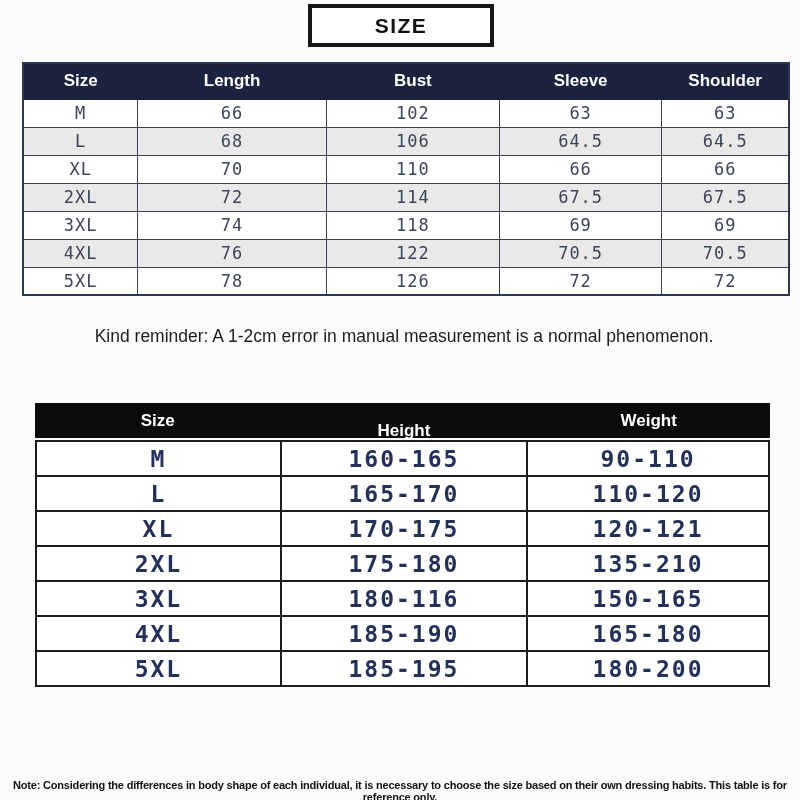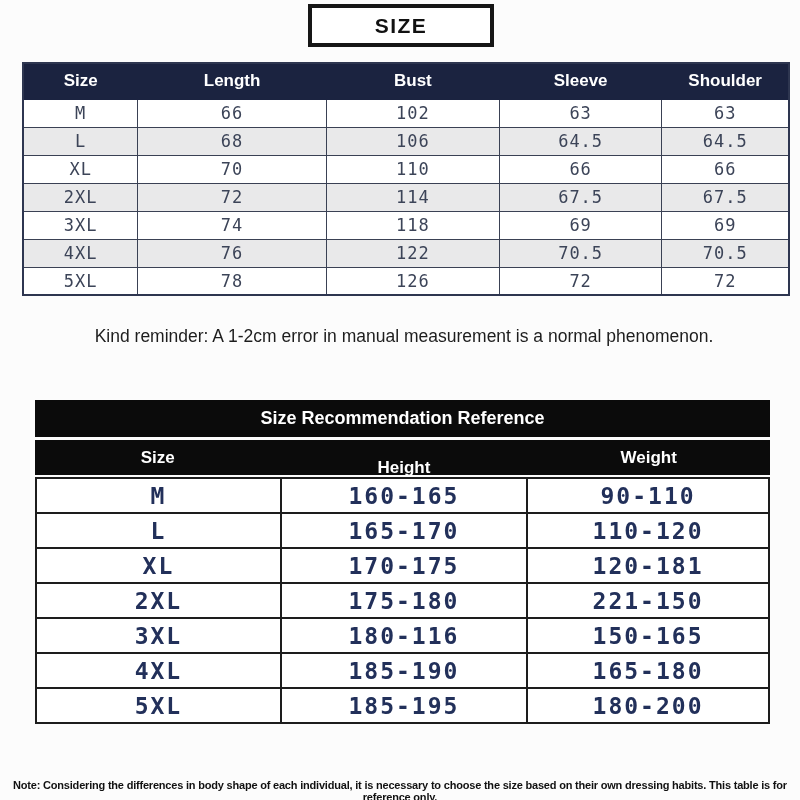--- a/index.html
+++ b/index.html
@@ -145,21 +145,20 @@
         <td>126</td>
         <td>72</td>
         <td>72</td>
       </tr>
     </tbody>
   </table>
 
   <p class="reminder">Kind reminder: A 1-2cm error in manual measurement is a normal phenomenon.</p>
 
   <div class="rec-wrap">
-    <div class="rec-title">Size Recommendation Reference</div>
     <div class="rec-header">
       <div class="hcell c1">Size</div>
       <div class="hcell c2">Height</div>
       <div class="hcell c3">Weight</div>
     </div>
     <table class="rec-table">
       <colgroup>
         <col style="width:33.4%">
           <col style="width:33.6%">
           <col style="width:33%">
@@ -171,26 +170,26 @@
           <td>90-110</td>
         </tr>
         <tr>
           <td>L</td>
           <td>165-170</td>
           <td>110-120</td>
         </tr>
         <tr>
           <td>XL</td>
           <td>170-175</td>
-          <td>120-181</td>
+          <td>120-121</td>
         </tr>
         <tr>
           <td>2XL</td>
           <td>175-180</td>
-          <td>221-150</td>
+          <td>135-210</td>
         </tr>
         <tr>
           <td>3XL</td>
           <td>180-116</td>
           <td>150-165</td>
         </tr>
         <tr>
           <td>4XL</td>
           <td>185-190</td>
           <td>165-180</td>

